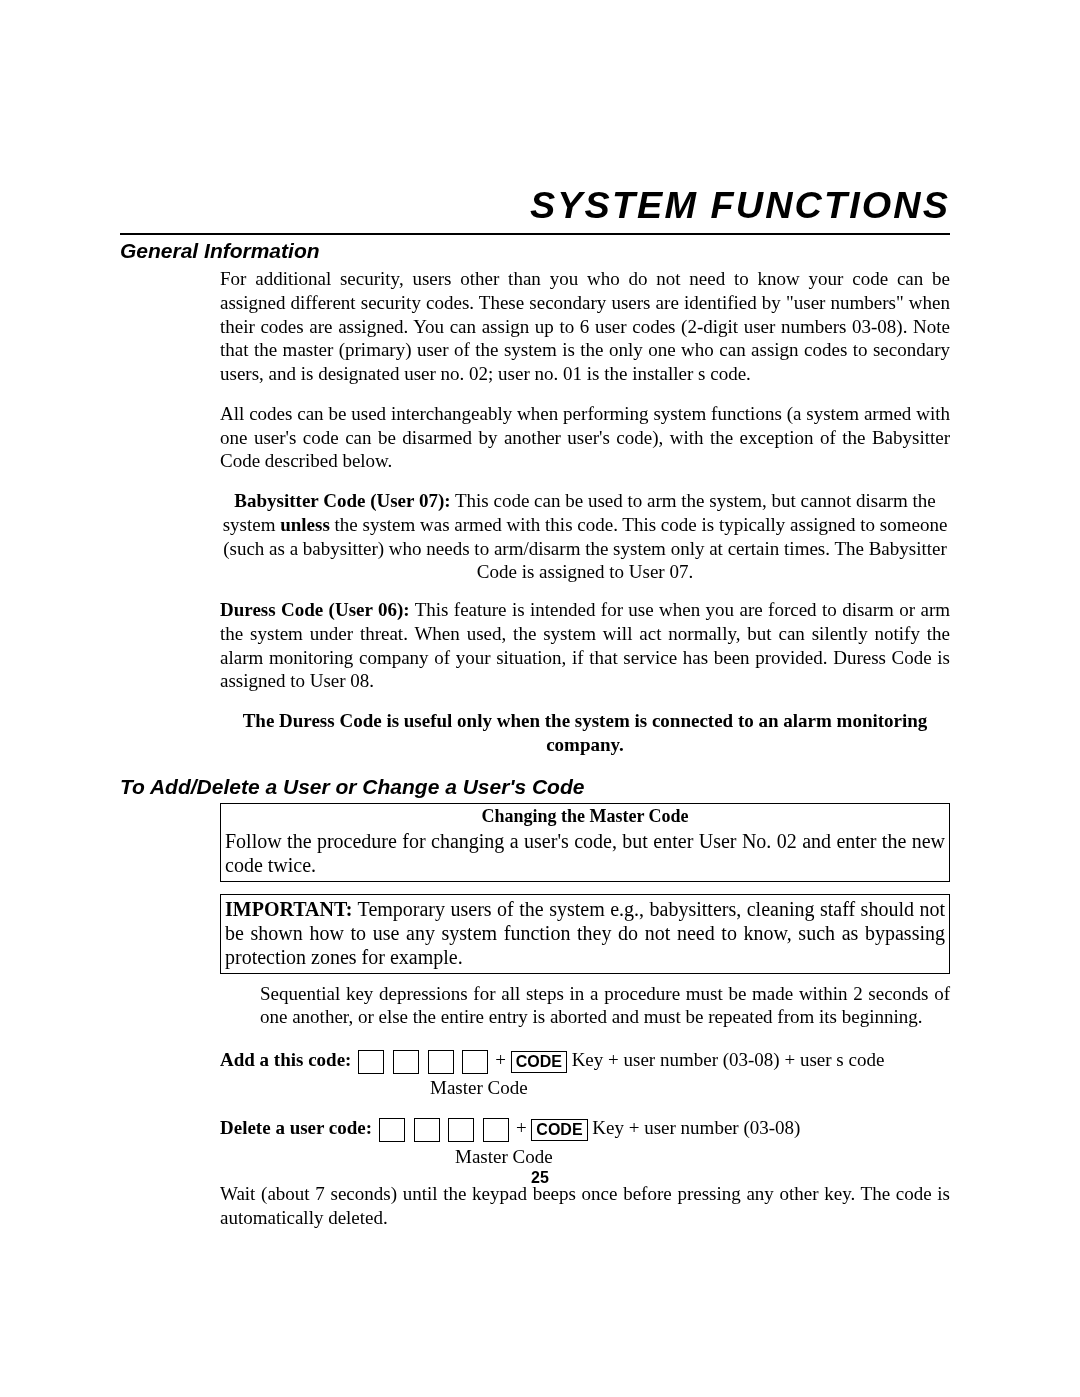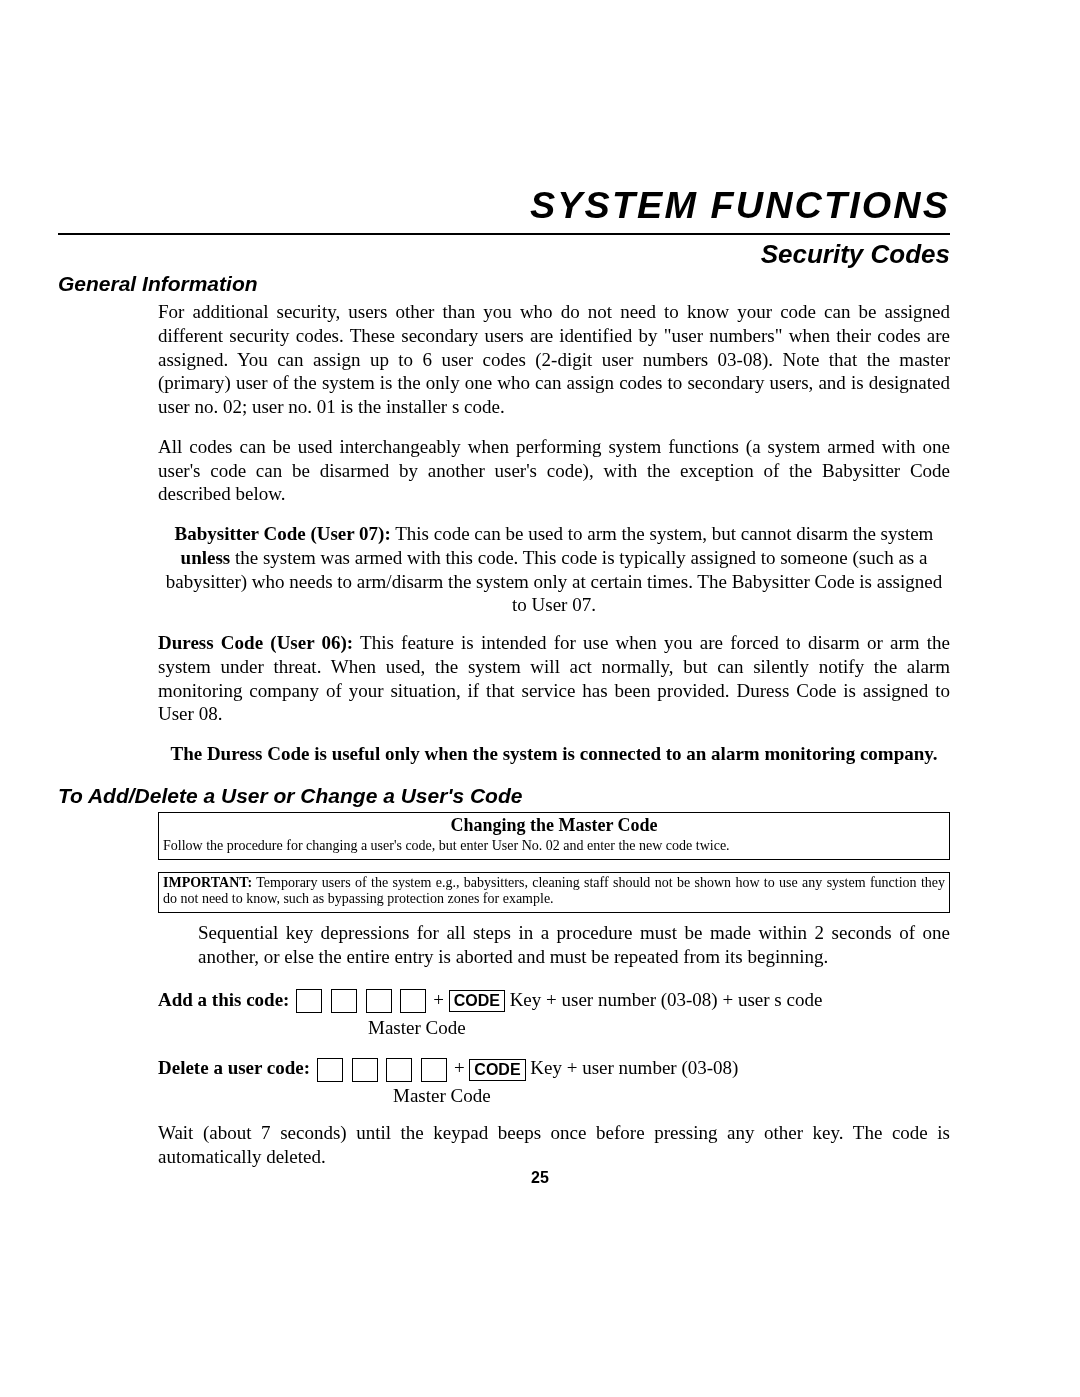--- a/index.html
+++ b/index.html
@@ -6,21 +6,21 @@
     font-family: "Times New Roman", Times, serif;
     background: #fff;
     color: #000;
     margin: 0;
     padding: 0;
     width: 1080px;
     height: 1397px;
     position: relative;
   }
   .page {
-    padding: 185px 130px 0 58px;
+    padding: 185px 130px 0 120px;
   }
   .title {
     font-family: Arial, Helvetica, sans-serif;
     font-weight: 900;
     font-style: italic;
     font-size: 36px;
     letter-spacing: 2px;
     text-align: right;
     margin: 0 0 6px 0;
     transform: scaleX(1.05);
@@ -69,21 +69,21 @@
     padding: 2px 4px 4px 4px;
     margin: 4px 0 6px 0;
   }
   .box-caption {
     font-weight: bold;
     text-align: center;
     font-size: 18px;
     margin: 0 0 2px 0;
   }
   .box-text {
-    font-size: 14px;
+    font-size: 20px;
     line-height: 1.2;
     margin: 0;
     text-align: justify;
   }
   .codebox {
     display: inline-block;
     width: 24px;
     height: 22px;
     border: 1.5px solid #000;
     vertical-align: middle;
@@ -121,21 +121,20 @@
     right: 0;
   }
 </style>
 </head>
 <body>
 
 <div class="page">
 
   <h1 class="title">SYSTEM FUNCTIONS</h1>
   <hr class="rule">
-  <div class="subtitle">Security Codes</div>
 
   <div class="section-h">General Information</div>
 
   <div class="body-indent">
     <p class="para">For additional security, users other than you who do not need to know your code can be assigned different security codes. These secondary users are identified by "user numbers" when their codes are assigned. You can assign up to 6 user codes (2-digit user numbers 03-08). Note that the master (primary) user of the system is the only one who can assign codes to secondary users, and is designated user no. 02; user no. 01 is the installer s code.</p>
     <p class="para">All codes can be used interchangeably when performing system functions (a system armed with one user's code can be disarmed by another user's code), with the exception of the Babysitter Code described below.</p>
     <p class="para-left">
       <span class="bold">Babysitter Code (User 07):</span><span>  This code can be used to arm the system, but cannot disarm the system </span><span class="bold">unless</span><span> the system was armed with this code. This code is typically assigned to someone (such as a babysitter) who needs to arm/disarm the system only at certain times. The Babysitter Code is assigned to User 07.</span>
     </p>
     <p class="para">

